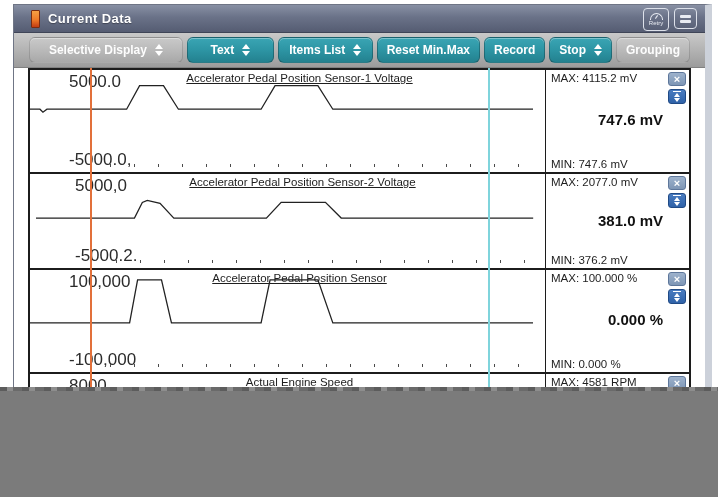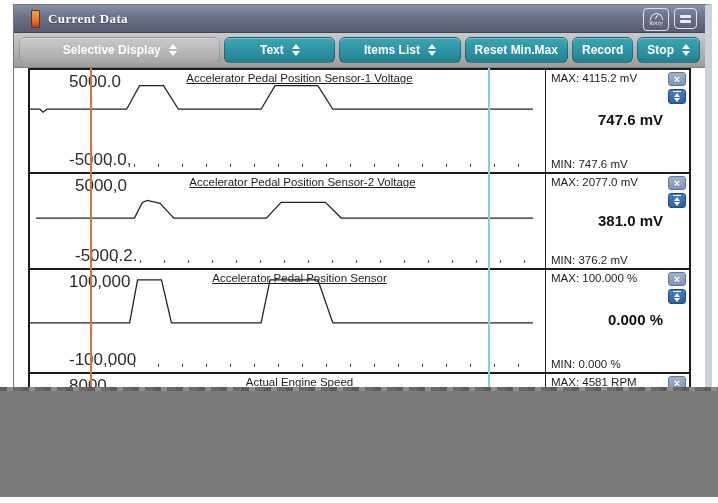--- a/index.html
+++ b/index.html
@@ -7,38 +7,38 @@
   #page{position:relative;width:718px;height:503px;background:#fff;overflow:hidden;}
 
   
   #win{position:absolute;left:13px;top:4px;width:699px;height:385px;
        background:#fff;border:1px solid #6f7585;border-right:7px solid #ccd1da;
        box-sizing:border-box;}
 
   
   .titlebar{height:27px;display:flex;align-items:center;
     background:linear-gradient(#8890a4 0%, #6a7288 45%, #555c72 100%);
-    border-bottom:1px solid #3f4557;position:relative;font-family:Liberation Serif, serif;}
+    border-bottom:1px solid #3f4557;position:relative;}
   .app-icon{width:7px;height:16px;margin:0 8px 0 17px;border:1px solid #7a2c10;
     background:linear-gradient(#f6a044 0%, #ef7a28 55%, #c23c12 100%);border-radius:1px;}
   .title-text{color:#fff;font-weight:bold;font-size:13px;letter-spacing:.4px;
     text-shadow:0 1px 1px rgba(0,0,0,.35);}
   .tb-icons{position:absolute;right:8px;top:3px;display:flex;gap:5px;align-items:flex-start;}
   .icon-retry{width:24px;height:21px;border:1px solid #dde1ea;border-radius:4px;
     display:flex;flex-direction:column;align-items:center;justify-content:center;cursor:pointer;}
   .gauge{width:11px;height:6px;border:1px solid #e8ebf2;border-bottom:none;
     border-radius:11px 11px 0 0;position:relative;}
   .gauge:after{content:"";position:absolute;left:5px;top:1px;width:1px;height:4px;background:#e8ebf2;transform:rotate(35deg);}
   .icon-retry span{font-size:6px;line-height:7px;color:#e8ebf2;}
   .icon-list{width:21px;height:19px;border:1px solid #dde1ea;border-radius:4px;
     display:flex;flex-direction:column;gap:2px;align-items:center;justify-content:center;cursor:pointer;}
   .icon-list i{display:block;width:11px;height:3px;background:#e8ebf2;border-radius:1px;}
 
   
-  .toolbar{height:35px;display:flex;align-items:center;gap:4px;padding:0 5px;
+  .toolbar{height:35px;display:flex;align-items:center;gap:4px;padding:0 15px;
     background:linear-gradient(#c9c9c9 0%, #b3b3b3 50%, #9c9c9c 100%);
     border-bottom:1px solid #808080;box-sizing:border-box;}
   .tbtn{display:inline-flex;align-items:center;justify-content:center;height:24px;
     padding:0 9px;border-radius:6px;color:#fff;font-weight:bold;font-size:12px;
     white-space:nowrap;cursor:pointer;border:1px solid rgba(0,0,0,.25);
     background:linear-gradient(#3aa5b4 0%, #2d95a4 50%, #23818f 100%);
     box-shadow:inset 0 1px 0 rgba(255,255,255,.35);}
   .tbtn.disabled{background:linear-gradient(#c9c9c9 0%, #b8b8b8 55%, #a8a8a8 100%);
     color:#fdfdfd;border-color:rgba(0,0,0,.15);}
   .tbtn.w-selective{flex:1.7;} .tbtn.w-fulllist{flex:1.1;} .tbtn.w-text{flex:.85;}
@@ -134,20 +134,23 @@
       <div class="tbtn">
         <span>Record</span>
       </div>
       <div class="tbtn">
         <span>Stop</span>
         <span class="spin">
             <i class="up"></i>
             <i class="dn"></i>
           </span>
       </div>
+      <div class="tbtn disabled">
+        <span>Grouping</span>
+      </div>
 
     </div>
 
     <div class="graphs">
 
       <div class="panel p1">
         <div class="plot">
           <span class="ylab top">5000.0</span>
           <span class="ylab bot">-5000.0,</span>
           <div class="ptitle">Accelerator Pedal Position Sensor-1 Voltage</div>

